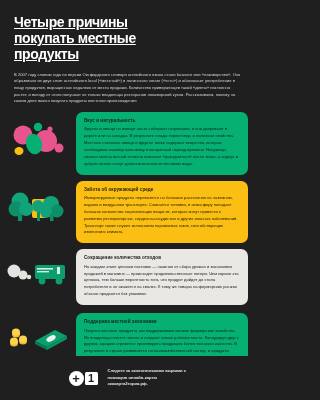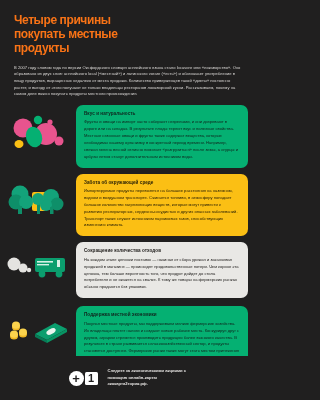--- a/index.html
+++ b/index.html
@@ -21,27 +21,28 @@
     background: #201F1F;
     position: relative;
     box-sizing: border-box;
   }
 
   
   .header {
     padding: 14px 14px 0 14px;
   }
   .title {
-    font-size: 12px;
+    font-size: 14px;
     line-height: 1.16;
     font-weight: bold;
     letter-spacing: -0.4px;
-    color: #f97316;
+    color: #ffffff;
     margin: 0;
     white-space: pre-line;
+    text-decoration: underline;
   }
   .intro {
     margin: 9px 0 0 0;
     font-size: 4.1px;
     line-height: 1.62;
     color: #D8D6D4;
     letter-spacing: 0.02px;
     text-align: left;
   }
 

